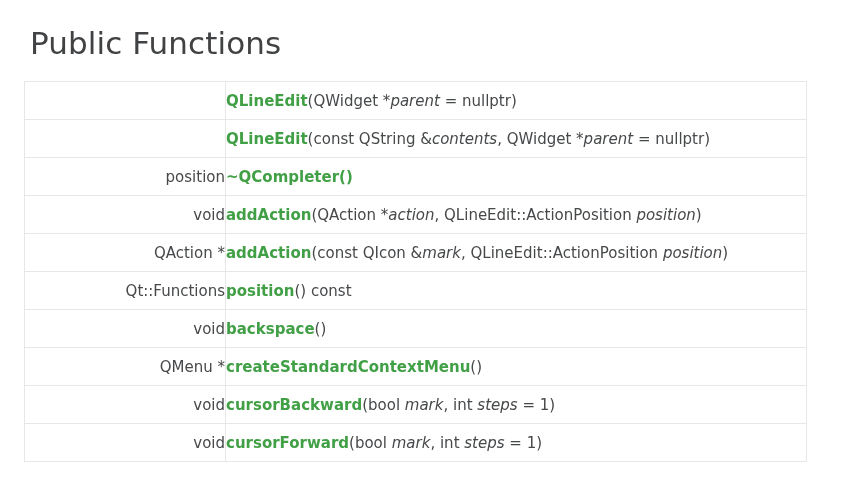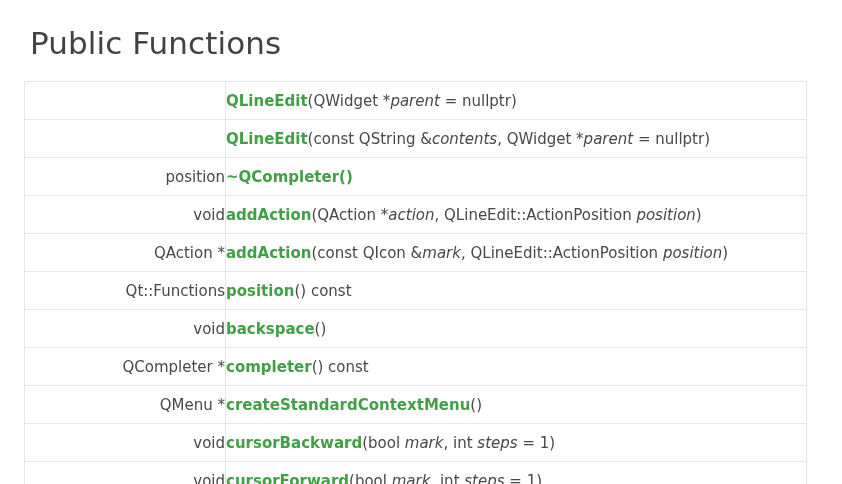--- a/index.html
+++ b/index.html
@@ -138,24 +138,20 @@
           </tr>
           <tr>
             <td class="ret">Qt::Functions</td>
             <td class="sig"><span class="fname">position</span><span class="punct">() </span><span class="ptype">const</span></td>
           </tr>
           <tr>
             <td class="ret">void</td>
             <td class="sig"><span class="fname">backspace</span><span class="punct">()</span></td>
           </tr>
           <tr>
-            <td class="ret">QCompleter *</td>
-            <td class="sig"><span class="fname">completer</span><span class="punct">() </span><span class="ptype">const</span></td>
-          </tr>
-          <tr>
             <td class="ret">QMenu *</td>
             <td class="sig"><span class="fname">createStandardContextMenu</span><span class="punct">()</span></td>
           </tr>
           <tr>
             <td class="ret">void</td>
             <td class="sig"><span class="fname">cursorBackward</span><span class="punct">(</span><span class="ptype">bool </span><span class="pname">mark</span><span class="punct">, </span><span class="ptype">int </span><span class="pname">steps</span><span class="deflt"> = 1</span><span class="punct">)</span></td>
           </tr>
           <tr>
             <td class="ret">void</td>
             <td class="sig"><span class="fname">cursorForward</span><span class="punct">(</span><span class="ptype">bool </span><span class="pname">mark</span><span class="punct">, </span><span class="ptype">int </span><span class="pname">steps</span><span class="deflt"> = 1</span><span class="punct">)</span></td>

